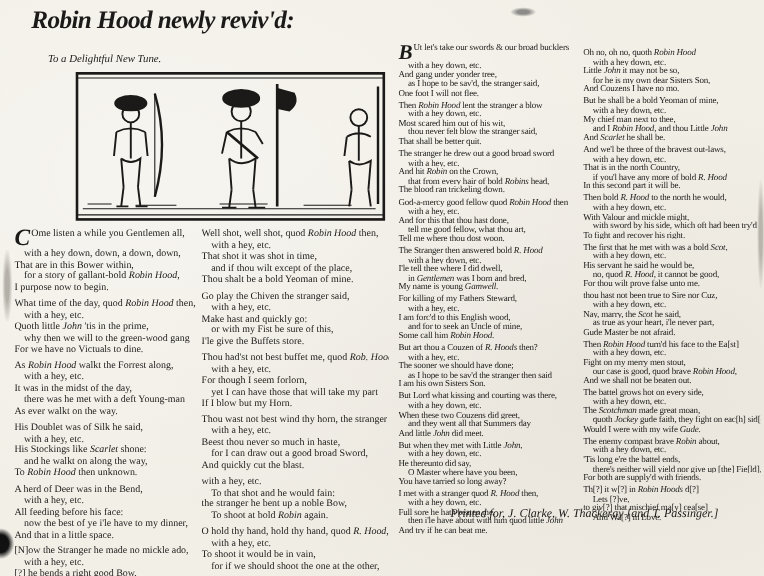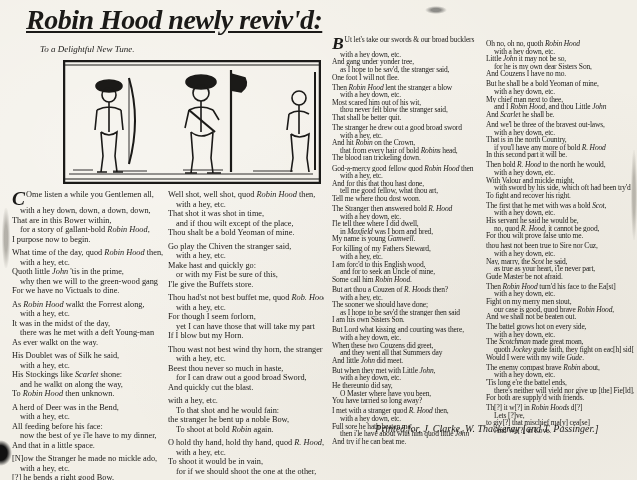--- a/index.html
+++ b/index.html
@@ -11,22 +11,22 @@
       radial-gradient(ellipse at 20% 30%, rgba(255,255,255,.35), rgba(0,0,0,0) 60%),
       radial-gradient(ellipse at 80% 70%, rgba(120,110,90,.08), rgba(0,0,0,0) 55%),
       #f2efe7;
     font-family:"Liberation Serif","DejaVu Serif",serif;
     color:#1b1a18;
     overflow:hidden;
   }
   
   .title{
     position:absolute;left:26px;top:4px;width:330px;
-    font-size:28px;font-style:italic;font-weight:600;
-    letter-spacing:-0.5px;white-space:nowrap;text-decoration:underline;
+    font-size:21px;font-style:italic;font-weight:600;
+    letter-spacing:-0.5px;white-space:nowrap;
   }
   .subtitle{
     position:absolute;left:40px;top:44px;width:280px;
     text-align:left;font-size:9px;font-style:italic;
   }
   
   .woodcut{
     position:absolute;left:63px;top:60px;width:258px;height:124px;
   }
   .woodcut svg{display:block;width:100%;height:100%;}
@@ -227,21 +227,21 @@
         <div class="line">God-a-mercy good fellow quod <i>Robin Hood</i> then</div>
         <div class="line refrain">with a hey, etc.</div>
         <div class="line">And for this that thou hast done,</div>
         <div class="line">tell me good fellow, what thou art,</div>
         <div class="line">Tell me where thou dost woon.</div>
       </div>
       <div class="stanza">
         <div class="line">The Stranger then answered bold <i>R. Hood</i></div>
         <div class="line refrain">with a hey down, etc.</div>
         <div class="line">I'le tell thee where I did dwell,</div>
-        <div class="line">in <i>Maxfield</i> was I born and bred,</div>
+        <div class="line">in <i>Gentlemen</i> was I born and bred,</div>
         <div class="line">My name is young <i>Gamwell</i>.</div>
       </div>
       <div class="stanza">
         <div class="line">For killing of my Fathers Steward,</div>
         <div class="line refrain">with a hey, etc.</div>
         <div class="line">I am forc'd to this English wood,</div>
         <div class="line">and for to seek an Uncle of mine,</div>
         <div class="line">Some call him <i>Robin Hood</i>.</div>
       </div>
       <div class="stanza">

